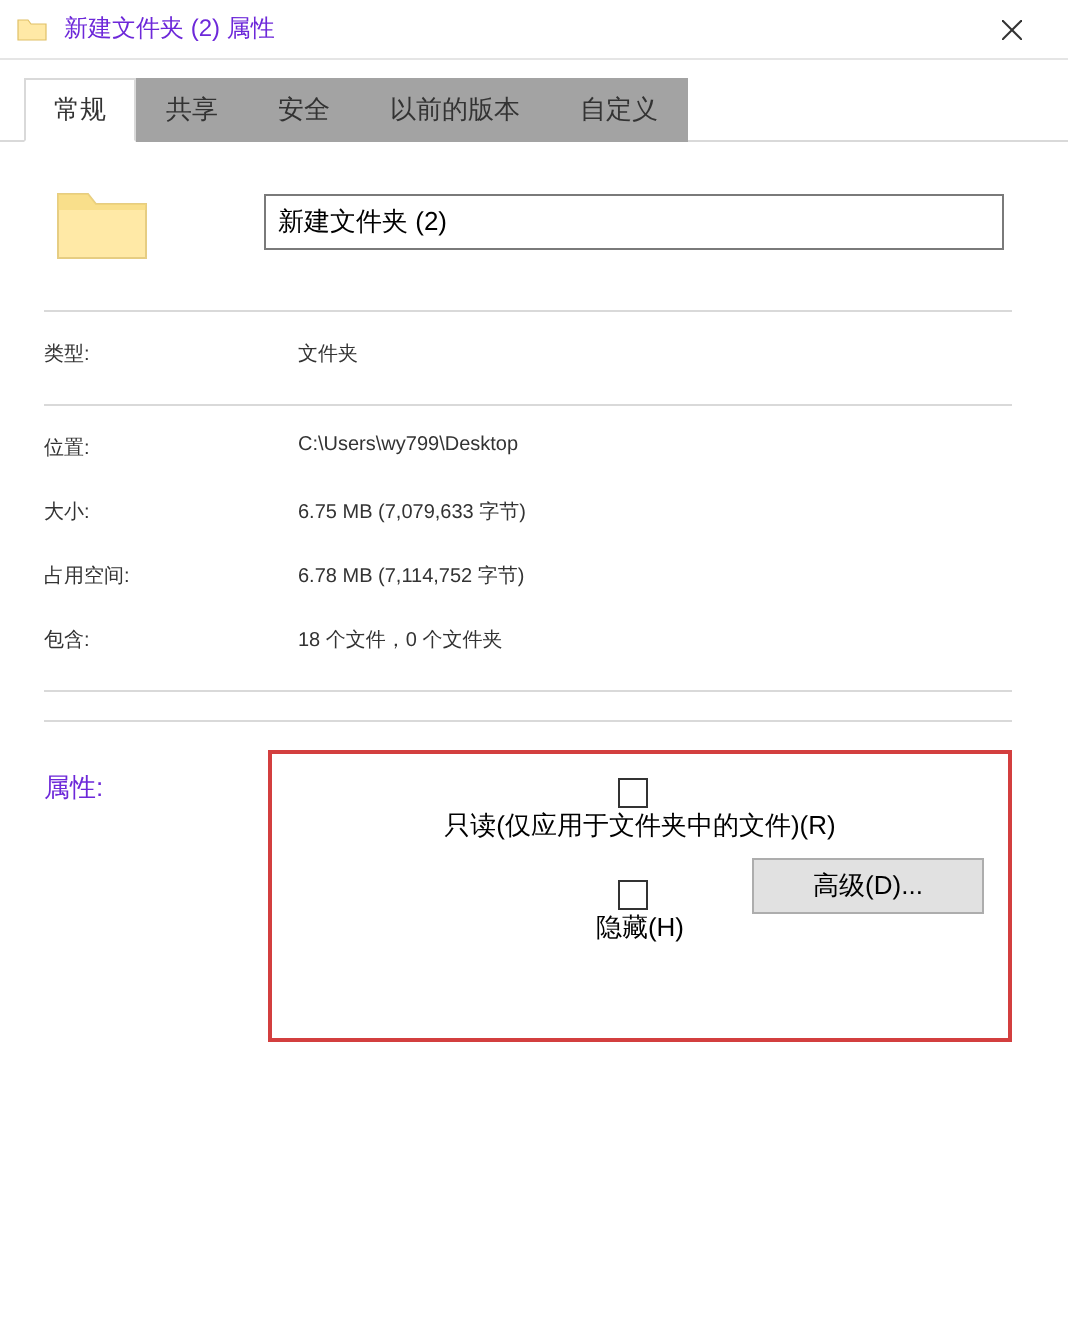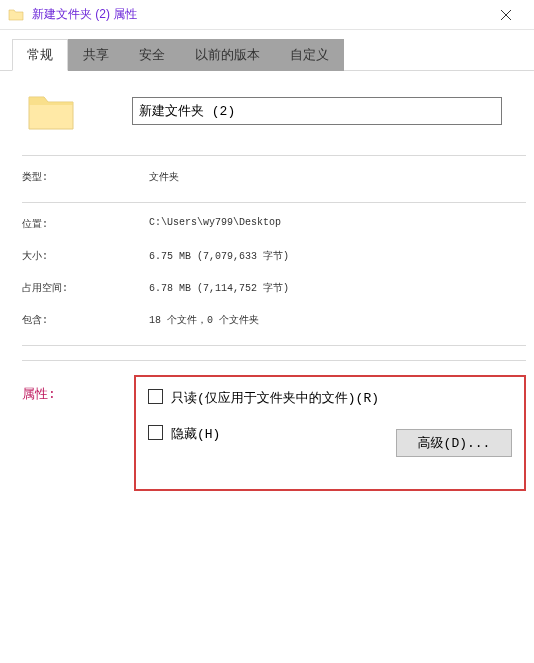--- a/index.html
+++ b/index.html
@@ -53,22 +53,21 @@
       position: relative;
       top: 1px;
       background: #a3a3a3;
     }
     .tab.active {
       border-color: #d9d9d9;
       border-bottom: 1px solid #fff;
       background: #fff;
     }
     .content {
-      padding: 18px 8px 10px 22px;
-      font-family: Liberation Mono, monospace;
+      padding: 18px 28px 10px 22px;
     }
     .header-row {
       display: flex;
       align-items: center;
       margin-bottom: 22px;
     }
     .big-folder {
       width: 50px; height: 44px;
       margin-left: 4px;
       margin-right: 56px;
@@ -101,34 +100,35 @@
       flex: 1;
       color: #333;
     }
     .attr-block {
       display: flex;
       margin-top: 6px;
     }
     .attr-block .lab {
       width: 112px;
       font-size: 13px;
-      color: #be185d;
+      color: #6d28d9;
       padding-top: 10px;
     }
     .attr-box {
       flex: 1;
       border: 2.5px solid #d33f3f;
       padding: 12px 12px 28px 12px;
       position: relative;
     }
     .chk-row {
       display: flex;
-      align-items: flex-start;
+      align-items: center;
       margin-bottom: 18px;
       font-size: 13px;
+      flex-direction: column;
     }
     .chk {
       width: 15px; height: 15px;
       border: 1px solid #333;
       margin-right: 8px;
       color: #0078d7;
       display: inline-flex;
       align-items: center;
       justify-content: center;
       cursor: pointer;

